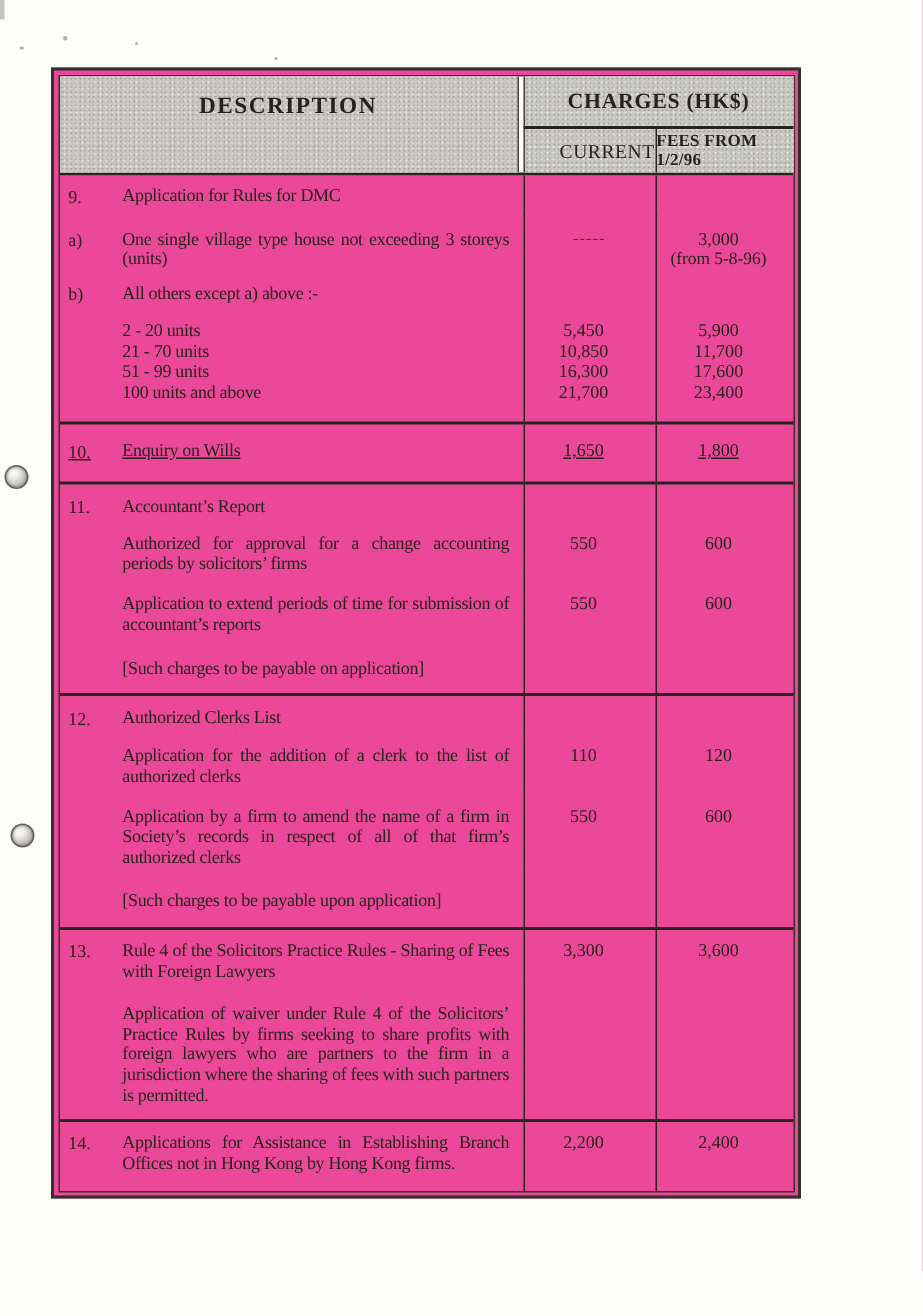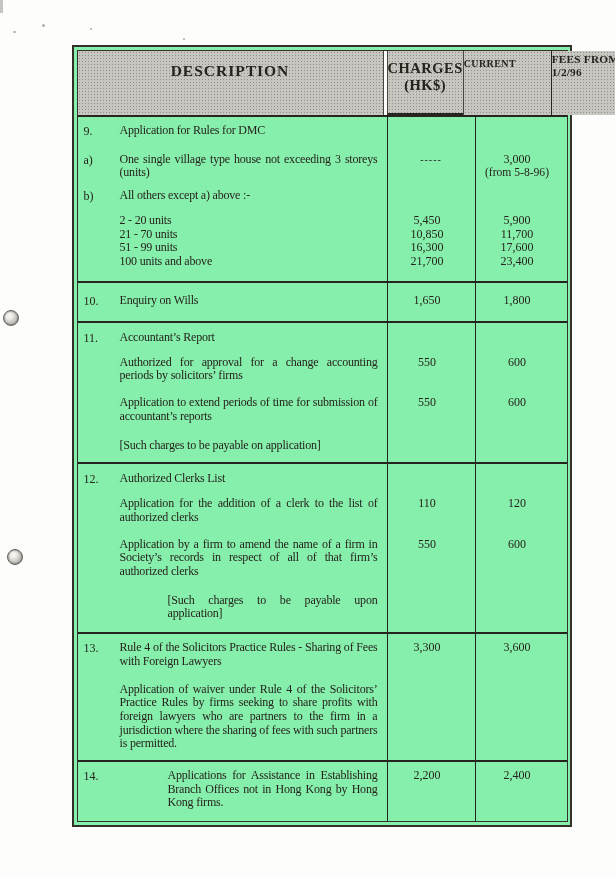--- a/index.html
+++ b/index.html
@@ -15,48 +15,48 @@
   .hole{
     position:absolute;width:14px;height:14px;border-radius:50%;
     border:1.5px solid #63615c;
     background:
       radial-gradient(circle at 36% 32%, #f4f3f0 0 18%, #d6d5d0 45%, #97958f 100%);
     box-shadow:inset 0 0 2px #55534e;
   }
   
   .table-wrap{
     position:absolute;left:34px;top:45px;width:500px;
-    border:2px solid #33302a;padding:2.5px;background:#86efac;box-sizing:border-box;margin-left:38px;
+    border:2px solid #33302a;padding:2.5px;background:#ec4899;box-sizing:border-box;
   }
   .ttable{border:1.5px solid #33302a;}
   
   .stipple{
     background-color:#c7c6c1;
     background-image:
       radial-gradient(rgba(58,55,48,.38) .5px, rgba(0,0,0,0) .65px),
       radial-gradient(rgba(255,255,255,.55) .5px, rgba(0,0,0,0) .65px);
     background-size:3px 3px,4px 4px;
     background-position:0 0,1px 2px;
   }
   .thead{display:grid;grid-template-columns:1fr 180px;border-bottom:2.5px solid #26241f;background:#fdfdfb;}
   .th-desc{
     margin-right:3px;border-right:1px solid #4a463f;
     text-align:center;font-weight:bold;font-size:15.5px;letter-spacing:1px;
     padding-top:11px;height:64px;box-sizing:border-box;
   }
-  .th-right{display:flex;flex-direction:row;height:64px;box-sizing:border-box;}
+  .th-right{display:flex;flex-direction:column;height:64px;box-sizing:border-box;}
   .th-charges{
     border-left:1px solid #4a463f;border-bottom:2px solid #26241f;
     text-align:center;font-weight:bold;font-size:14.5px;letter-spacing:.5px;
     padding:9px 0 7px;
   }
   .th-sub{display:grid;grid-template-columns:88px 92px;flex:1;}
   .th-current{
-    border-left:1px solid #4a463f;text-align:left;font-weight:bold;
-    font-size:10px;letter-spacing:.4px;padding-top:7px;
+    border-left:1px solid #4a463f;text-align:right;font-weight:normal;
+    font-size:13px;letter-spacing:.4px;padding-top:7px;
   }
   .th-fees{
     border-left:1.7px solid #26241f;text-align:left;font-weight:bold;
     font-size:11.3px;line-height:1.2;padding-top:2px;letter-spacing:.2px;
   }
   
   .trow + .trow{border-top:2px solid #26241f;}
   .item{display:grid;grid-template-columns:1fr 88px 92px;}
   .dcell{display:grid;grid-template-columns:36px 1fr;padding-left:6px;padding-right:9px;box-sizing:border-box;}
   .num{font-size:12px;}
@@ -66,27 +66,27 @@
     border-left:1.7px solid #26241f;text-align:center;
     padding-right:8px;font-size:12px;line-height:13.7px;box-sizing:border-box;
   }
   .ccell.center{text-align:center;padding-right:0;letter-spacing:1px;font-size:10px;}
   .fee-note{font-size:11.6px;}
   
   .pt7  > div{padding-top:7px;}
   .pt8  > div{padding-top:8px;}
   .pt9  > div{padding-top:9px;}
   .pt10 > div{padding-top:10px;}
-  .pt11 > div{padding-top:11px;}
+  .pt11 > div{padding-top:11px;text-decoration:underline;}
   .pt13 > div{padding-top:13px;}
   .pt14 > div{padding-top:14px;}
   .pt15 > div{padding-top:15px;}
   .pb9  > div{padding-bottom:9px;}
   .pb10 > div{padding-bottom:10px;}
-  .pb11 > div{padding-bottom:11px;gap:48px;}
+  .pb11 > div{padding-bottom:11px;}
   .pb12 > div{padding-bottom:12px;}
   
   .dcell .dtext > div, .ccell > div, .fcell > div{padding-top:0;padding-bottom:0;}
 </style>
 </head>
 <body>
 
 <div class="sheet">
 
   <div class="corner-smudge"></div>

